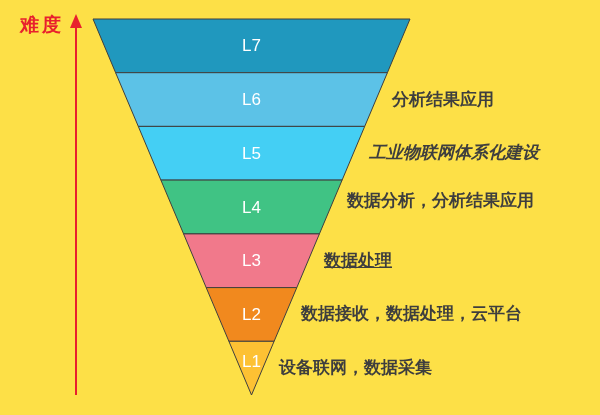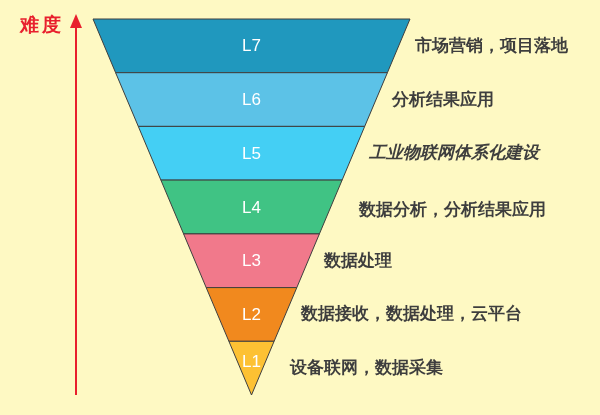--- a/index.html
+++ b/index.html
@@ -1,21 +1,21 @@
 <!DOCTYPE html>
 <html><head>
 <meta charset="utf-8">
 <style>
   html, body { margin: 0; padding: 0; background: #ffffff; }
   body { font-family: "Liberation Sans", "DejaVu Sans", sans-serif; }
   #stage {
     position: relative;
     width: 600px;
     height: 415px;
-    background: #fef9c3;
+    background: #fde047;
     overflow: hidden;
   }
   .axis-label {
     position: absolute;
     left: 20px;
     top: 12px;
     font-size: 19px;
     font-weight: bold;
     letter-spacing: 3px;
     white-space: nowrap;
@@ -70,34 +70,33 @@
       <text x="251.5" y="207" text-anchor="middle" dominant-baseline="central" class="seg-label" fill="#ffffff">L4</text>
       <polygon points="183.6,233.9 319.4,233.9 296.8,287.6 206.2,287.6" fill="#f1798b" stroke="#3f3f3f" stroke-width="1"></polygon>
       <text x="251.5" y="260.7142857142857" text-anchor="middle" dominant-baseline="central" class="seg-label" fill="#ffffff">L3</text>
       <polygon points="206.2,287.6 296.8,287.6 274.1,341.3 228.9,341.3" fill="#f1891e" stroke="#3f3f3f" stroke-width="1"></polygon>
       <text x="251.5" y="314.42857142857144" text-anchor="middle" dominant-baseline="central" class="seg-label" fill="#ffffff">L2</text>
       <polygon points="228.9,341.3 274.1,341.3 251.5,395.0" fill="#fdc133" stroke="#3f3f3f" stroke-width="1"></polygon>
       <text x="251.5" y="361.69714285714286" text-anchor="middle" dominant-baseline="central" class="seg-label" fill="#ffffff">L1</text>
     </svg>
   <div id="annotations">
       <div class="annotation" style="left: 415px; top: 46px; color: rgb(62, 62, 62);">
-        <div>市场营销，项目落地</div>
       </div>
       <div class="annotation" style="left: 392px; top: 100px; color: rgb(62, 62, 62);">
         <div>分析结果应用</div>
       </div>
       <div class="annotation" style="left: 369px; top: 153px; color: rgb(62, 62, 62); font-style: italic;">
         <div>工业物联网体系化建设</div>
       </div>
-      <div class="annotation" style="left: 347px; top: 210px; color: rgb(62, 62, 62); margin-left: 12px;">
+      <div class="annotation" style="left: 347px; top: 201px; color: rgb(62, 62, 62);">
         <div>数据分析，分析结果应用</div>
       </div>
-      <div class="annotation" style="left: 324px; top: 261px; color: rgb(62, 62, 62);">
+      <div class="annotation" style="left: 324px; top: 261px; color: rgb(62, 62, 62); text-decoration: underline;">
         <div>数据处理</div>
       </div>
       <div class="annotation" style="left: 301px; top: 314px; color: rgb(62, 62, 62);">
         <div>数据接收，数据处理，云平台</div>
       </div>
-      <div class="annotation" style="left: 290px; top: 368px; color: rgb(62, 62, 62);">
+      <div class="annotation" style="left: 279px; top: 368px; color: rgb(62, 62, 62);">
         <div>设备联网，数据采集</div>
       </div>
     </div>
 </div>
 
 </body></html>

